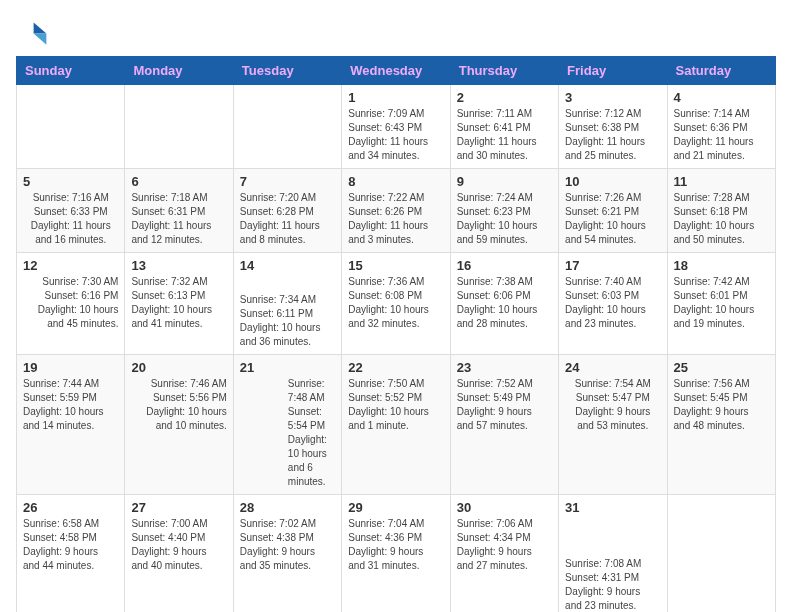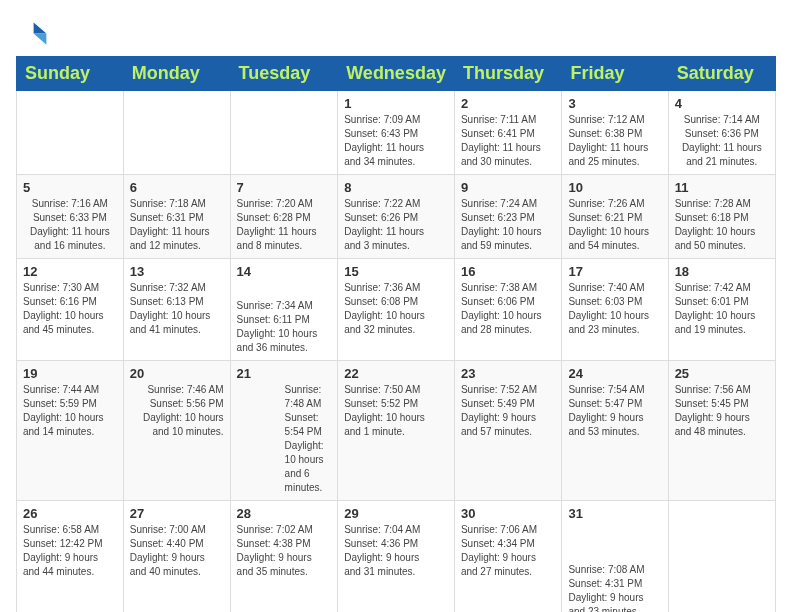--- a/index.html
+++ b/index.html
@@ -52,22 +52,22 @@
       font-size: 16px;
       color: #555;
     }
     .calendar {
       width: 100%;
       border-collapse: collapse;
       border: 1px solid #ccc;
     }
     .calendar th {
       background-color: #1a5fa8;
-      color: #bef264;
-      font-size: 18px;
+      color: #f0abfc;
+      font-size: 13px;
       font-weight: bold;
       padding: 6px 8px;
       text-align: left;
       border: 1px solid #1a5fa8;
     }
     .calendar td {
       width: 108px;
       vertical-align: top;
       padding: 5px 6px;
       border: 1px solid #ddd;
@@ -147,21 +147,21 @@
         </td>
         <td>
           <span class="day-number">3</span>
           <div class="day-info" style="white-space: pre-line;">Sunrise: 7:12 AM
 Sunset: 6:38 PM
 Daylight: 11 hours
 and 25 minutes.</div>
         </td>
         <td>
           <span class="day-number">4</span>
-          <div class="day-info" style="white-space: pre-line; text-align: center;">Sunrise: 7:14 AM
+          <div class="day-info" style="white-space: pre-line;">Sunrise: 7:14 AM
 Sunset: 6:36 PM
 Daylight: 11 hours
 and 21 minutes.</div>
         </td>
       </tr>
       <tr>
         <td>
           <span class="day-number">5</span>
           <div class="day-info" style="white-space: pre-line; text-align: center;">Sunrise: 7:16 AM
 Sunset: 6:33 PM
@@ -207,21 +207,21 @@
           <span class="day-number">11</span>
           <div class="day-info" style="white-space: pre-line;">Sunrise: 7:28 AM
 Sunset: 6:18 PM
 Daylight: 10 hours
 and 50 minutes.</div>
         </td>
       </tr>
       <tr>
         <td>
           <span class="day-number">12</span>
-          <div class="day-info" style="white-space: pre-line;">Sunrise: 7:30 AM
+          <div class="day-info" style="white-space: pre-line; text-align: right;">Sunrise: 7:30 AM
 Sunset: 6:16 PM
 Daylight: 10 hours
 and 45 minutes.</div>
         </td>
         <td>
           <span class="day-number">13</span>
           <div class="day-info" style="white-space: pre-line;">Sunrise: 7:32 AM
 Sunset: 6:13 PM
 Daylight: 10 hours
 and 41 minutes.</div>
@@ -293,38 +293,38 @@
         </td>
         <td>
           <span class="day-number">23</span>
           <div class="day-info" style="white-space: pre-line;">Sunrise: 7:52 AM
 Sunset: 5:49 PM
 Daylight: 9 hours
 and 57 minutes.</div>
         </td>
         <td>
           <span class="day-number">24</span>
-          <div class="day-info" style="white-space: pre-line;">Sunrise: 7:54 AM
+          <div class="day-info" style="white-space: pre-line; text-align: center;">Sunrise: 7:54 AM
 Sunset: 5:47 PM
 Daylight: 9 hours
 and 53 minutes.</div>
         </td>
         <td>
           <span class="day-number">25</span>
           <div class="day-info" style="white-space: pre-line;">Sunrise: 7:56 AM
 Sunset: 5:45 PM
 Daylight: 9 hours
 and 48 minutes.</div>
         </td>
       </tr>
       <tr>
         <td>
           <span class="day-number">26</span>
           <div class="day-info" style="white-space: pre-line;">Sunrise: 6:58 AM
-Sunset: 12:42 PM
+Sunset: 4:58 PM
 Daylight: 9 hours
 and 44 minutes.</div>
         </td>
         <td>
           <span class="day-number">27</span>
           <div class="day-info" style="white-space: pre-line;">Sunrise: 7:00 AM
 Sunset: 4:40 PM
 Daylight: 9 hours
 and 40 minutes.</div>
         </td>

